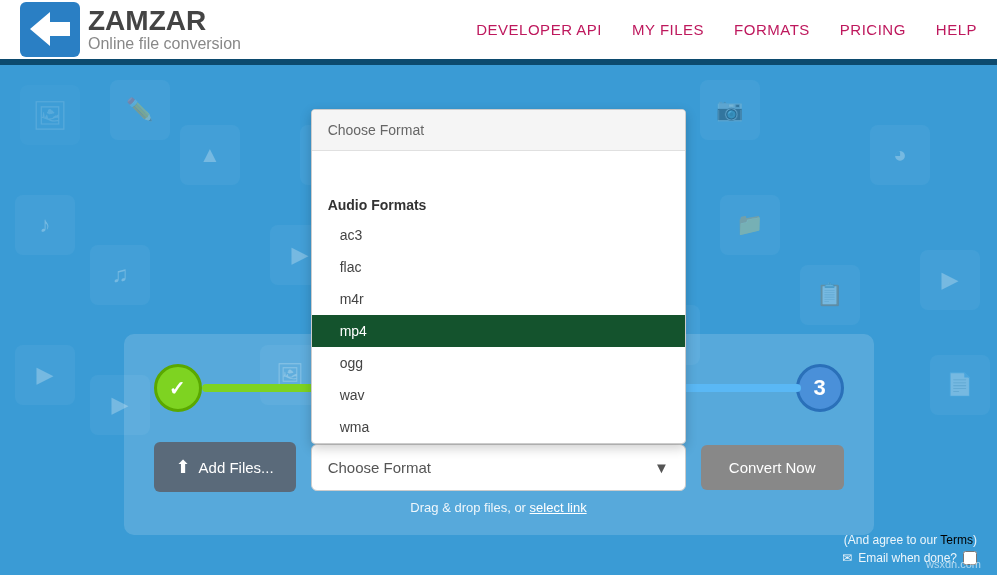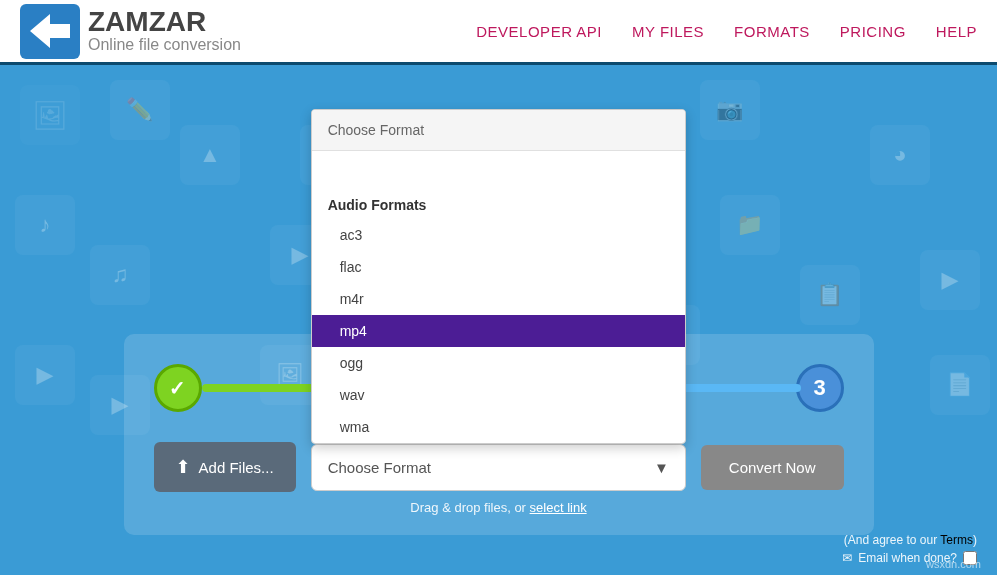--- a/index.html
+++ b/index.html
@@ -5,21 +5,21 @@
     * { margin: 0; padding: 0; box-sizing: border-box; }
     body { width: 997px; height: 575px; overflow: hidden; font-family: Arial, sans-serif; }
 
     
     .header {
       display: flex;
       align-items: center;
       background: #fff;
       height: 65px;
       padding: 0 20px;
-      border-bottom: 3px solid #0c4a6e;
+      border-bottom: 6px solid #0c4a6e;
       position: relative;
       z-index: 100;
     }
     .logo-area {
       display: flex;
       align-items: center;
       margin-right: auto;
     }
     .logo-icon {
       width: 60px;
@@ -214,21 +214,21 @@
       color: #333;
       margin-top: 36px;
     }
     .dropdown-item {
       padding: 8px 16px 8px 28px;
       font-size: 14px;
       color: #444;
       cursor: pointer;
     }
     .dropdown-item.selected {
-      background: #4c1d95;
+      background: #14532d;
       color: white;
     }
 
     
     .bottom-info {
       position: absolute;
       bottom: 10px;
       right: 20px;
       font-size: 12px;
       color: rgba(255,255,255,0.9);

